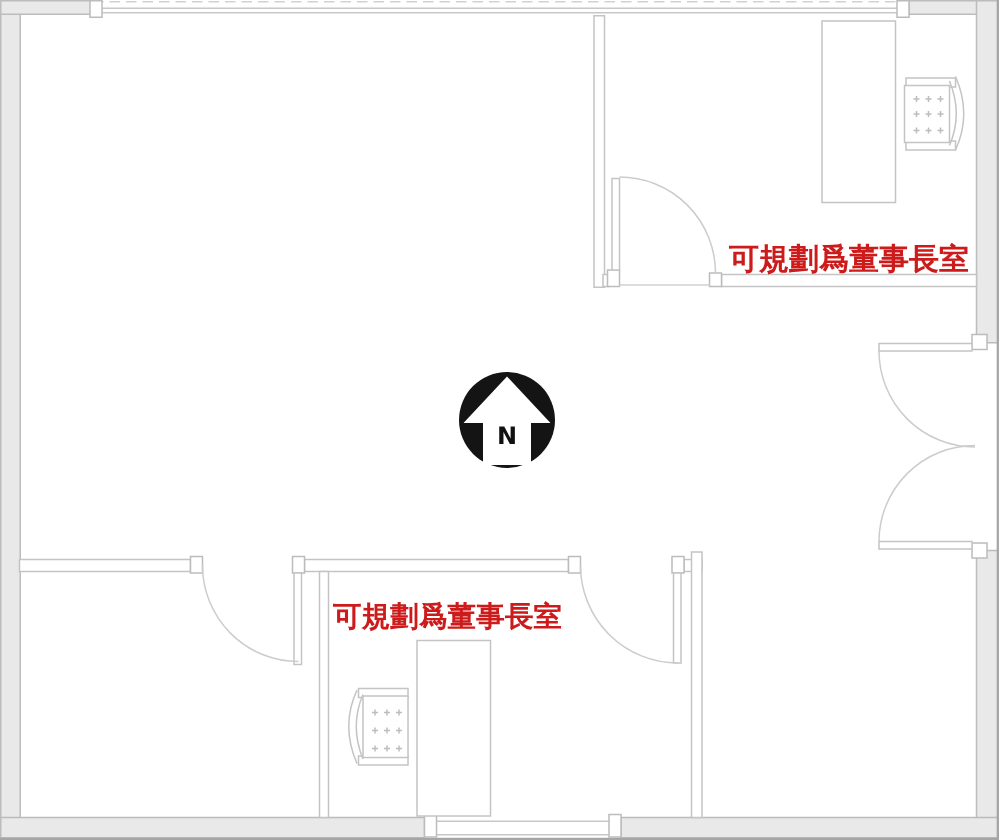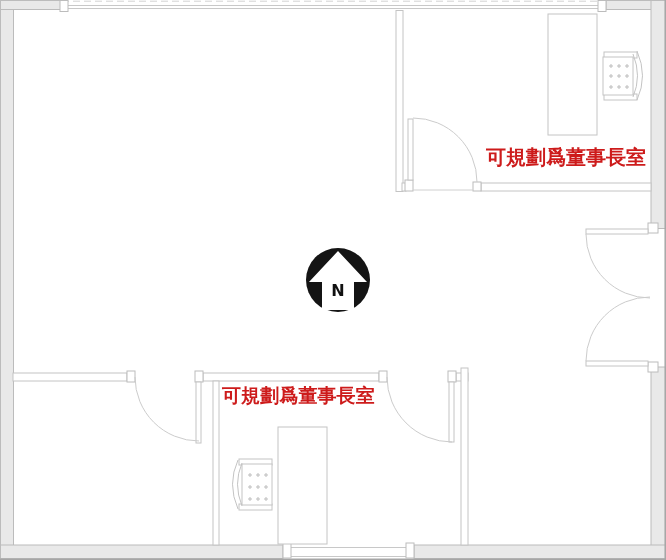--- a/index.html
+++ b/index.html
@@ -11,20 +11,21 @@
     font-family:"Liberation Sans", sans-serif;
   }
   .canvas svg{position:absolute;left:0;top:0;}
   .note{
     position:absolute;
     color:#cd1b1b;
     font-family:Liberation Sans, sans-serif;
     font-weight:bold;
     white-space:nowrap;
     line-height:1;
+    margin-top:16px;
   }
   .note-top-right{left:486px;top:147px;font-size:20px;letter-spacing:0px;}
   .note-bottom{left:222px;top:386px;font-size:19px;letter-spacing:0.1px;}
 </style>
 </head>
 <body>
 
 <div class="canvas">
   <svg width="666" height="560" viewBox="0 0 666 560">
 

